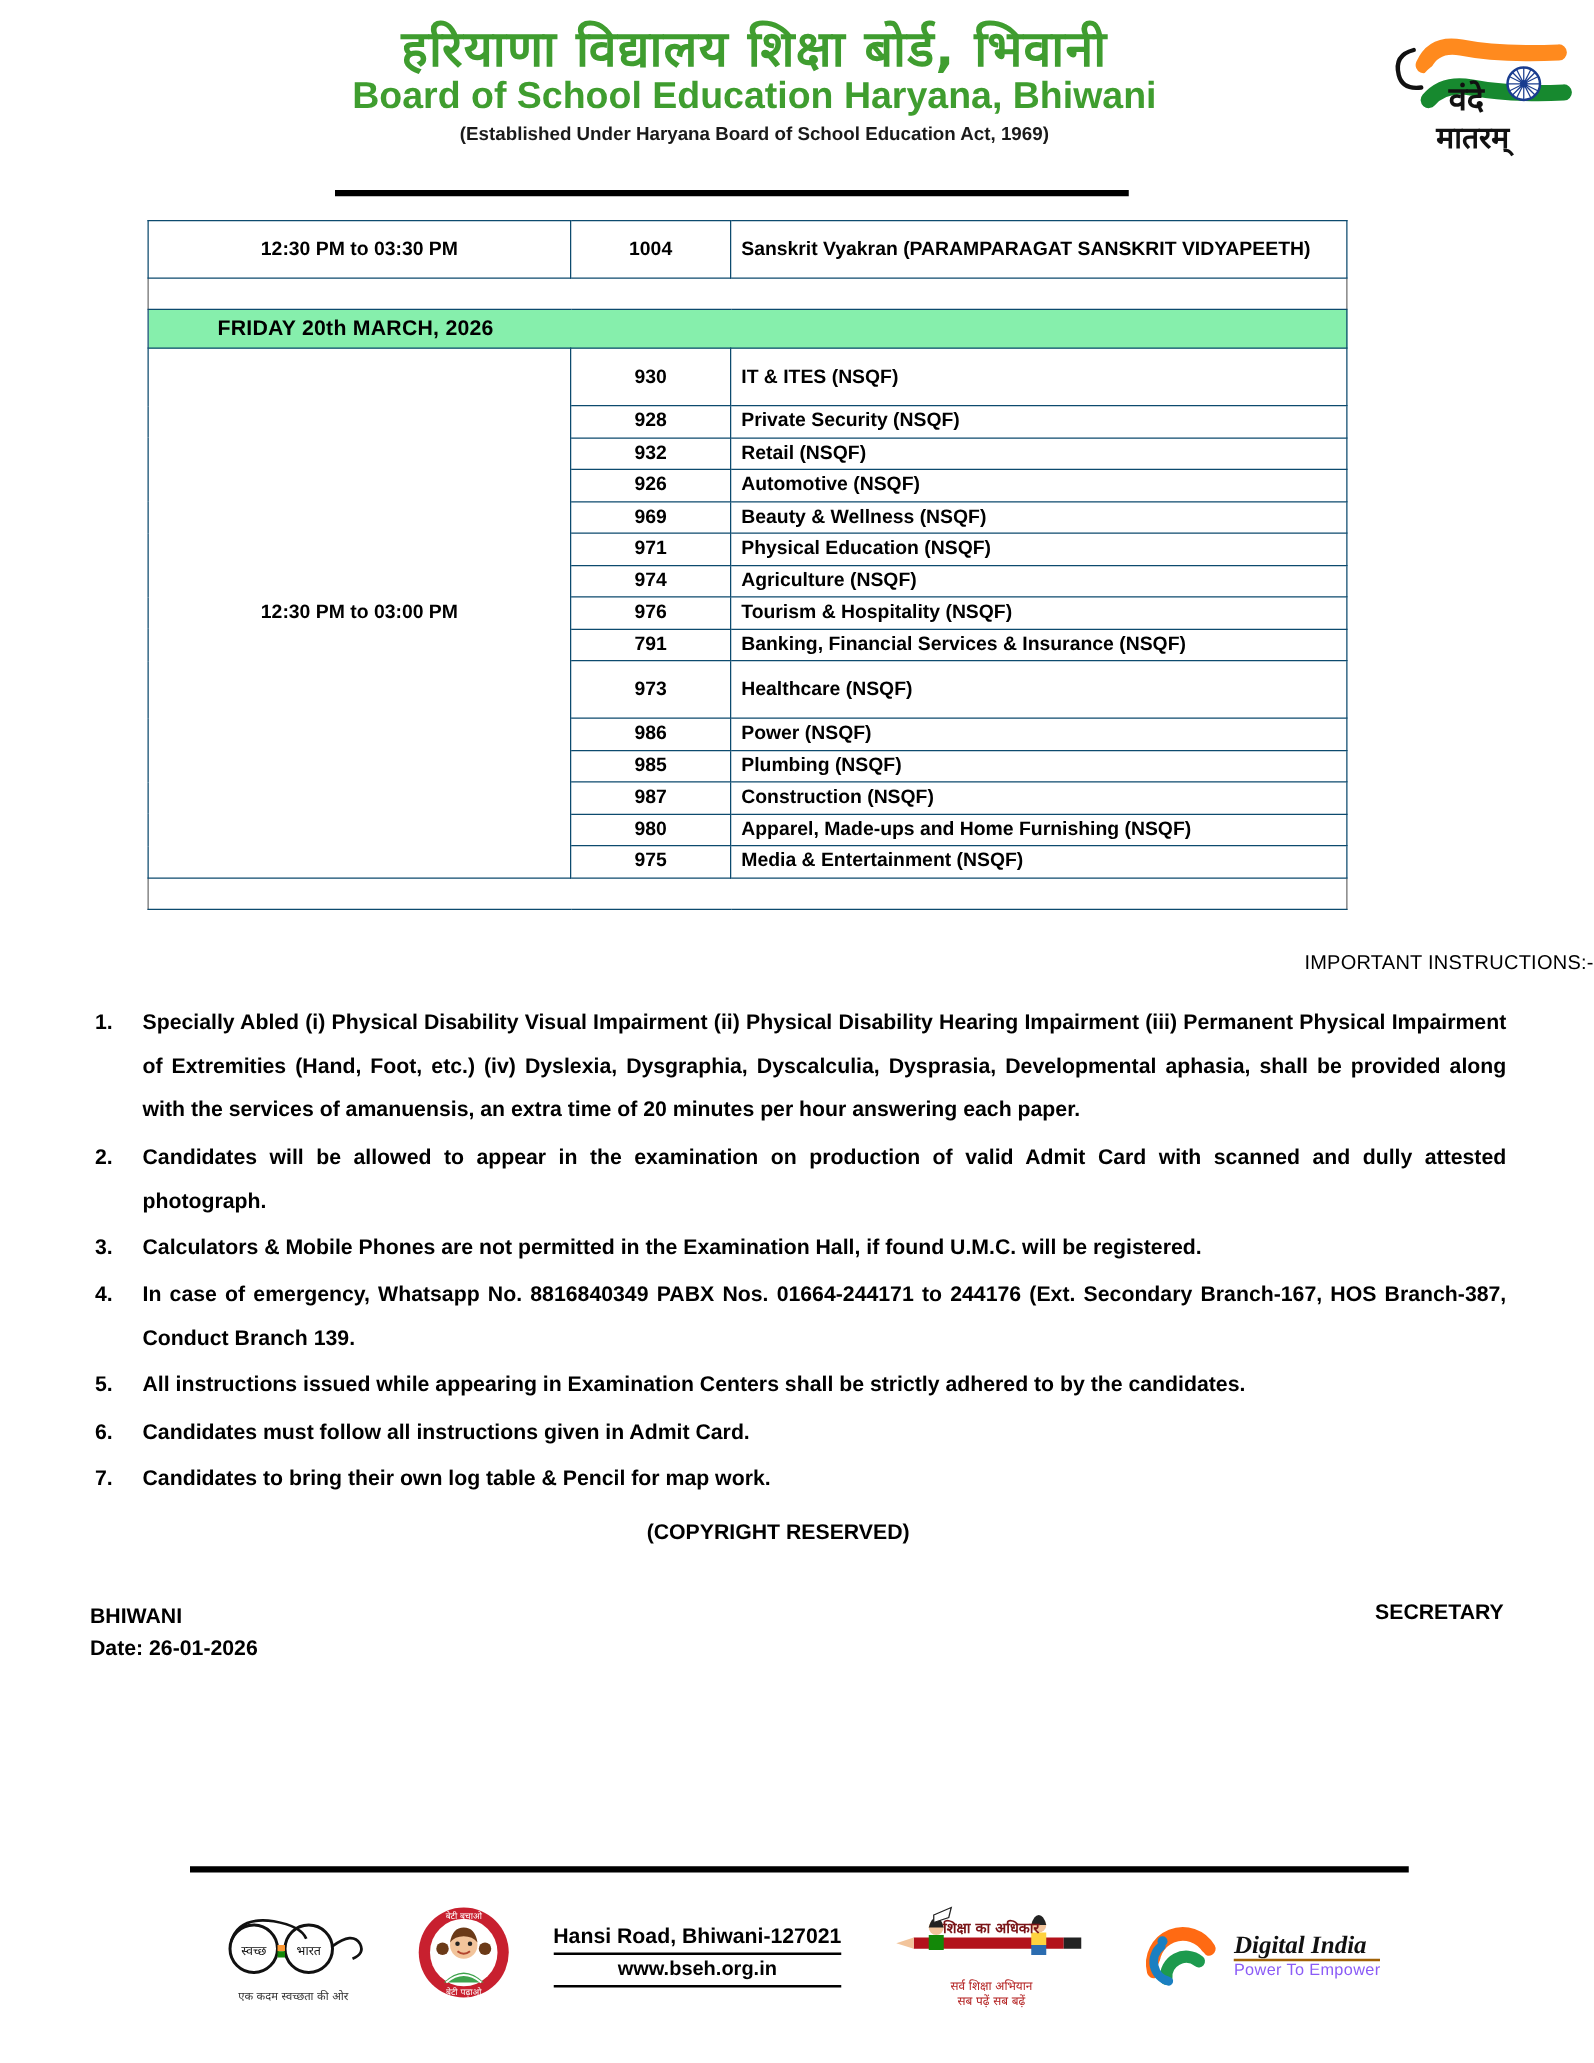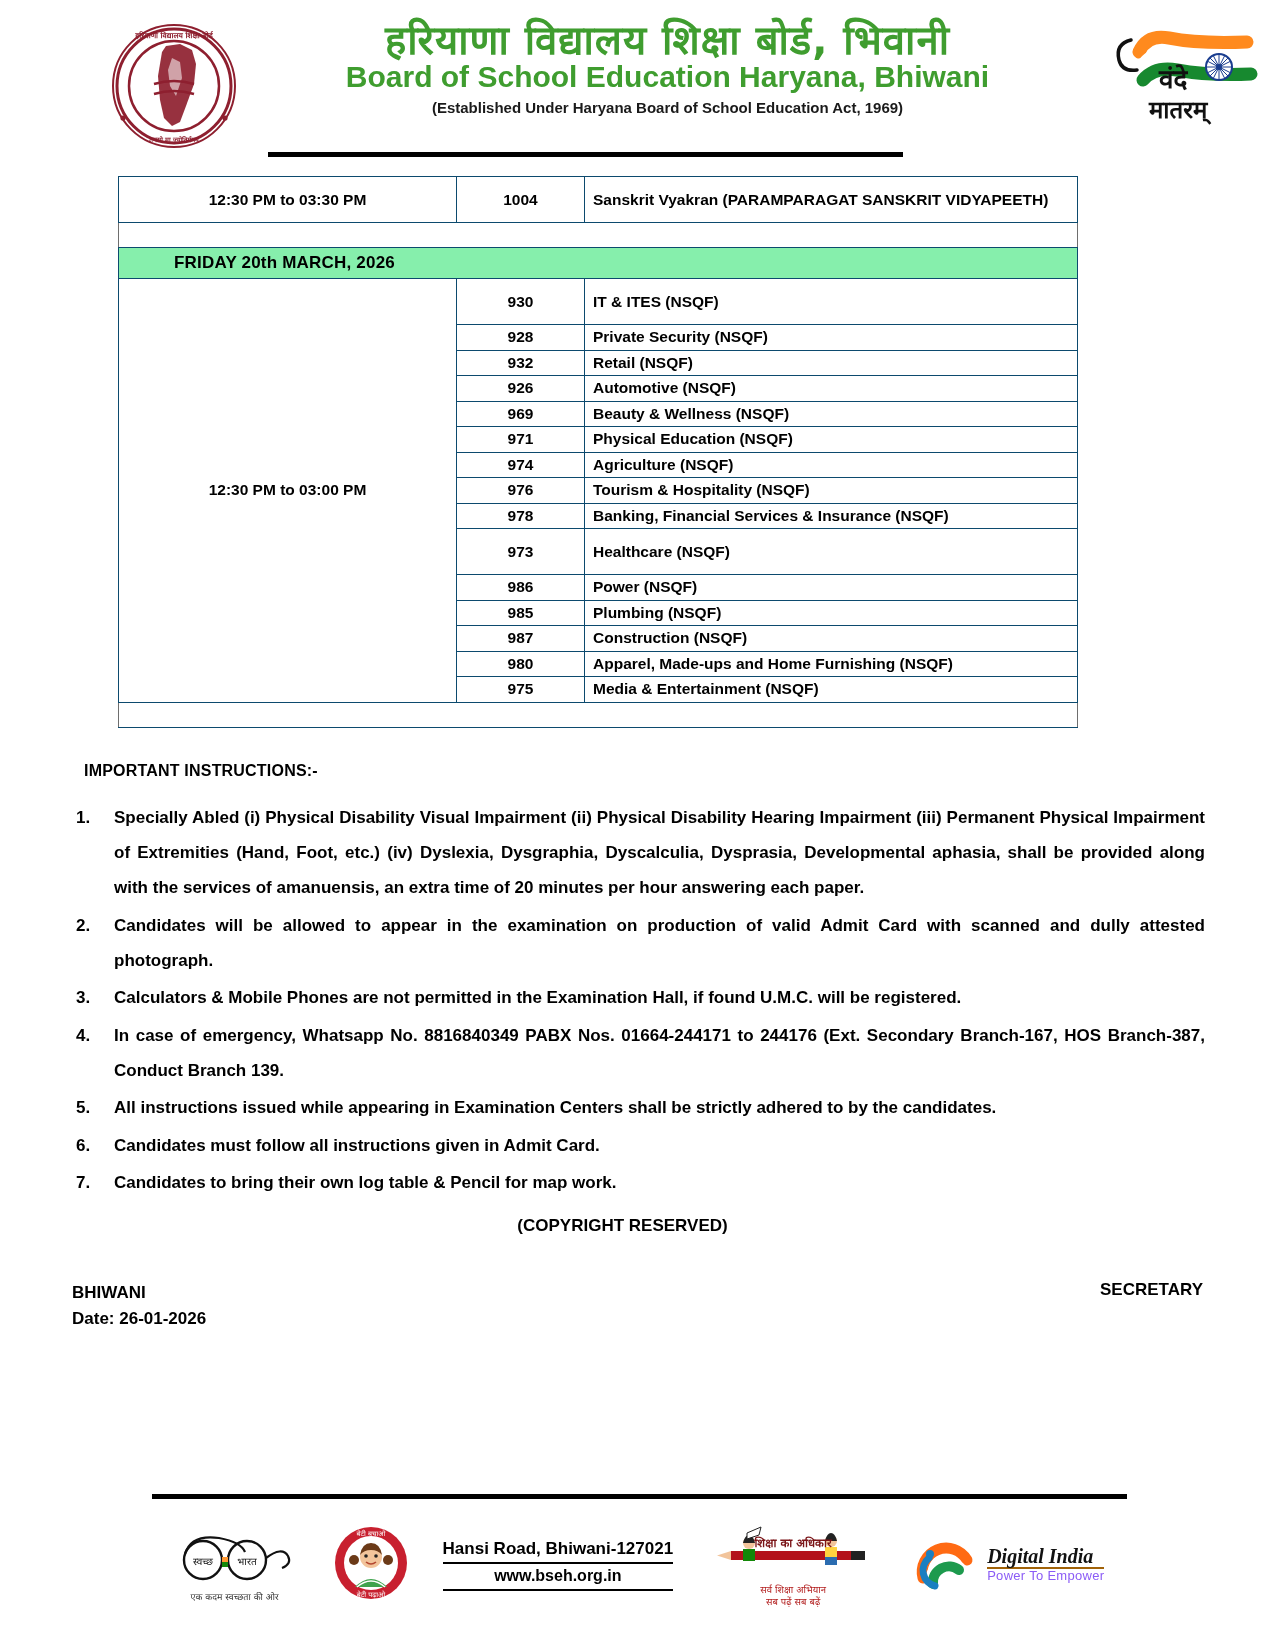--- a/index.html
+++ b/index.html
@@ -116,22 +116,23 @@
     text-align: left;
     letter-spacing: .2px;
   }
   tr.tall td { height: 46px; }
   tr.row td  { height: 25.5px; margin-left: 36px; }
 
   
   .instr-head {
     margin: 34px 0 0 84px;
     font-size: 16px;
-    font-weight: 700;
+    font-weight: 400;
     letter-spacing: .2px;
+    text-align: right;
   }
   ol.instructions {
     margin: 20px 70px 0 70px;
     padding: 0 0 0 0;
     list-style: none;
     counter-reset: ins;
   }
   ol.instructions > li {
     counter-increment: ins;
     position: relative;
@@ -220,35 +221,20 @@
     border-bottom: 2px solid #a16207;
   }
   .di-sub { font-size: 13px; color: #8b5cf6; letter-spacing: .3px; }
 </style>
 </head>
 <body>
 
 <div class="header">
   <div class="header-inner">
 
-    <div class="crest">
-      <svg width="128" height="128" viewBox="0 0 128 128">
-        <circle cx="64" cy="64" r="61" fill="#fff" stroke="#8e1f2f" stroke-width="2"></circle>
-        <circle cx="64" cy="64" r="57" fill="#fff" stroke="#8e1f2f" stroke-width="3"></circle>
-        <circle cx="64" cy="64" r="45" fill="#fff" stroke="#8e1f2f" stroke-width="2.5"></circle>
-        <path d="M52 30 L56 24 L70 22 L82 28 L86 42 L84 62 L76 84 L70 100 L62 104 L54 96 L50 78 L48 54 Z" fill="#8e1f2f" opacity="0.92"></path>
-        <path d="M62 36 L70 40 L72 56 L66 74 L60 64 L58 48 Z" fill="#fff" opacity="0.55"></path>
-        <path d="M44 62 q20 -6 40 0" stroke="#8e1f2f" stroke-width="2.5" fill="none"></path>
-        <path d="M44 72 q20 -6 40 0" stroke="#8e1f2f" stroke-width="2.5" fill="none"></path>
-        <text x="64" y="16" font-family="DejaVu Sans, sans-serif" font-size="7.5" fill="#8e1f2f" text-anchor="middle" font-weight="bold">हरियाणा विद्यालय शिक्षा बोर्ड</text>
-        <text x="64" y="120" font-family="DejaVu Sans, sans-serif" font-size="6.5" fill="#8e1f2f" text-anchor="middle" font-weight="bold">तमसो मा ज्योतिर्गमय</text>
-        <circle cx="13" cy="96" r="2.6" fill="#8e1f2f"></circle>
-        <circle cx="115" cy="96" r="2.6" fill="#8e1f2f"></circle>
-      </svg>
-    </div>
 
     <div class="header-titles">
       <div class="title-hi">हरियाणा विद्यालय शिक्षा बोर्ड, भिवानी</div>
       <div class="title-en">Board of School Education Haryana, Bhiwani</div>
       <div class="title-sub">(Established Under Haryana Board of School Education Act, 1969)</div>
     </div>
 
     <div class="vande">
       <svg width="160" height="120" viewBox="0 0 160 120">
         <path d="M38 34 q8 -18 30 -14 q30 6 78 4" stroke="#FF8A1E" stroke-width="13" fill="none" stroke-linecap="round"></path>
@@ -326,21 +312,21 @@
       </tr>
       <tr class="row">
         <td class="code-cell">974</td>
         <td class="sub-cell">Agriculture  (NSQF)</td>
       </tr>
       <tr class="row">
         <td class="code-cell">976</td>
         <td class="sub-cell">Tourism &amp; Hospitality (NSQF)</td>
       </tr>
       <tr class="row">
-        <td class="code-cell">978</td>
+        <td class="code-cell">791</td>
         <td class="sub-cell">Banking, Financial Services &amp; Insurance (NSQF)</td>
       </tr>
       <tr class="tall">
         <td class="code-cell">973</td>
         <td class="sub-cell">Healthcare (NSQF)</td>
       </tr>
       <tr class="row">
         <td class="code-cell">986</td>
         <td class="sub-cell">Power (NSQF)</td>
       </tr>

